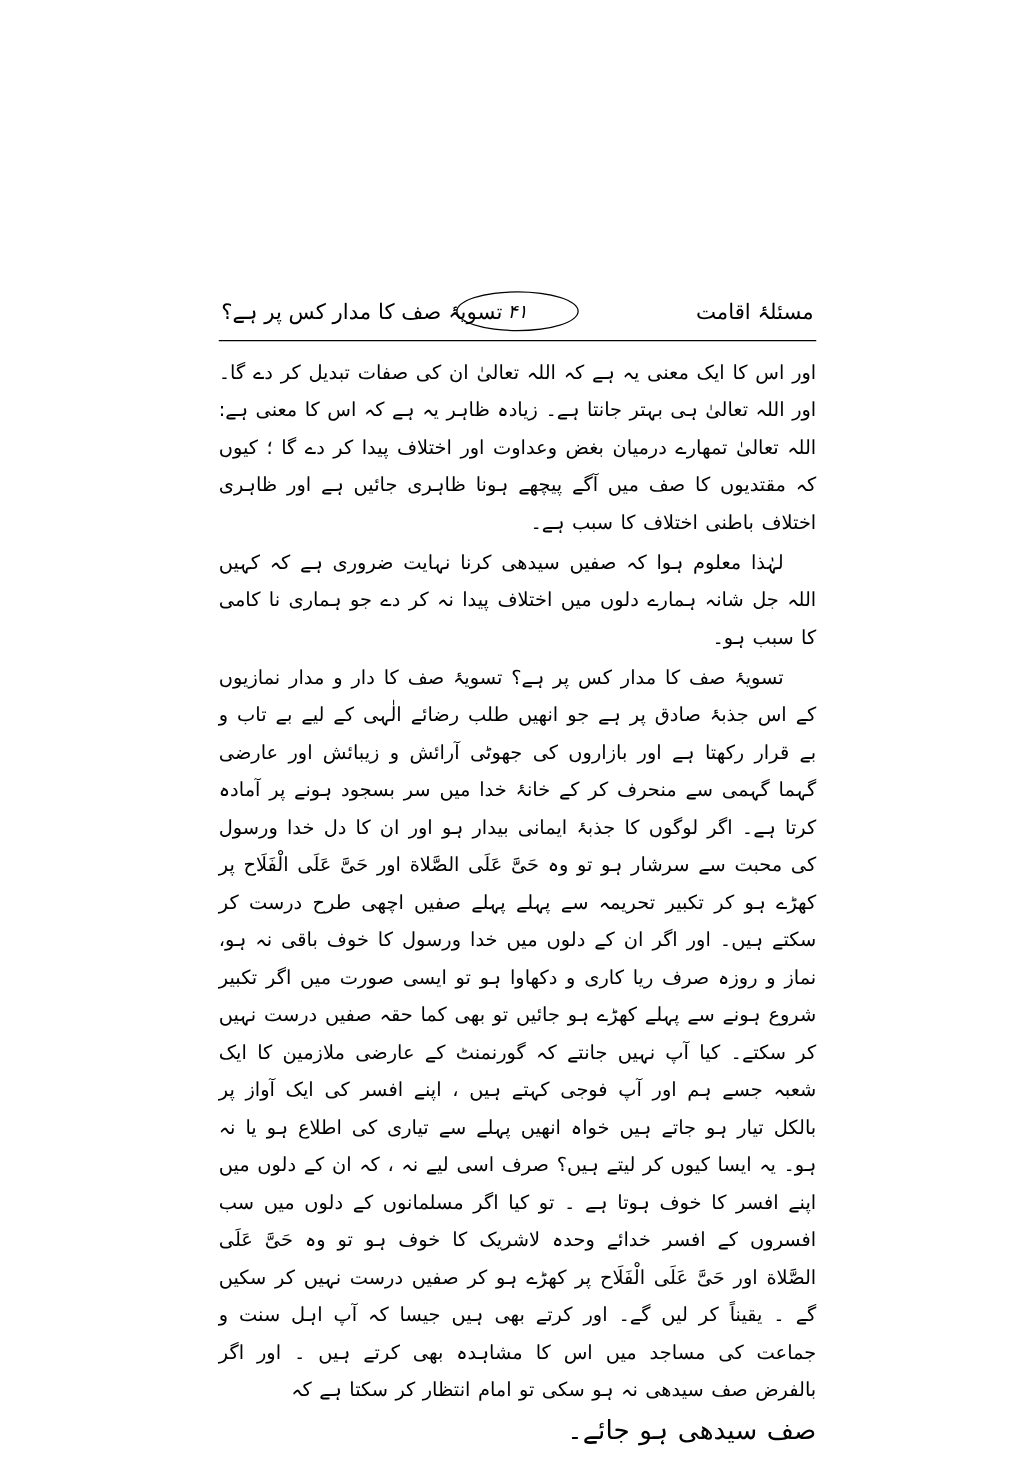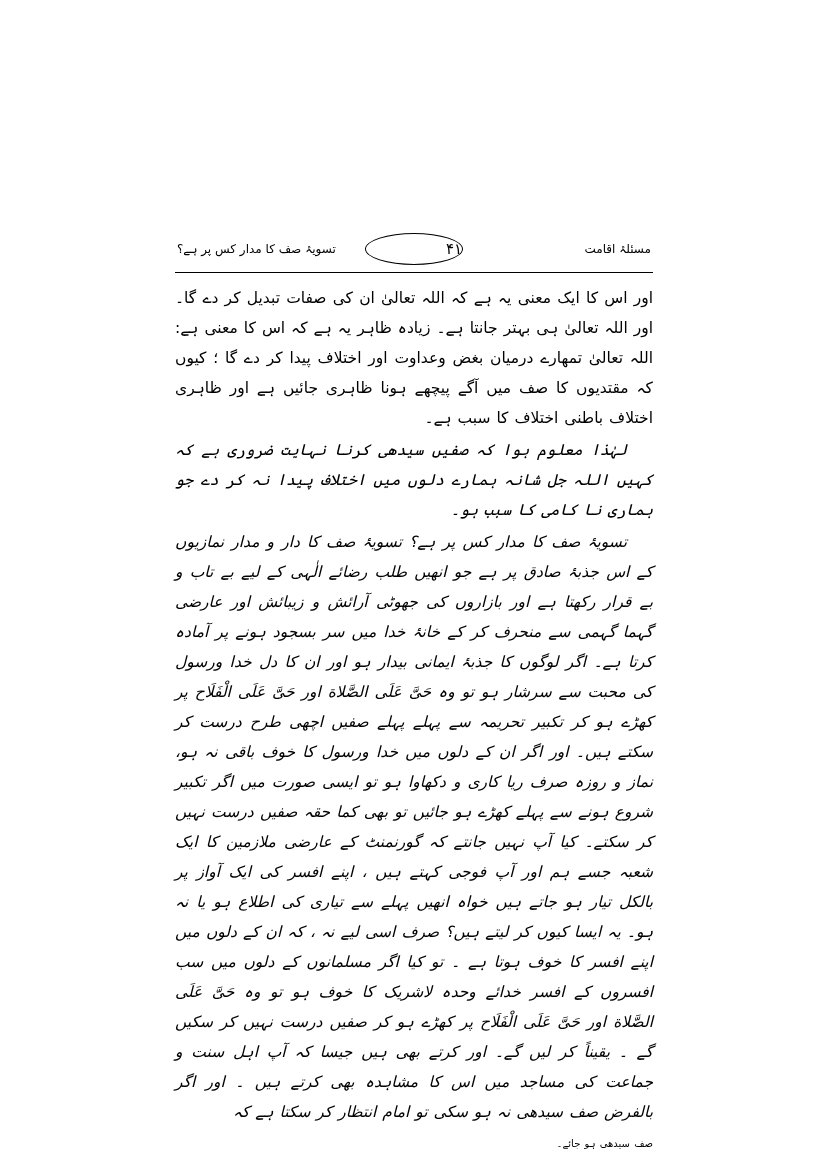--- a/index.html
+++ b/index.html
@@ -34,38 +34,40 @@
     display: flex;
     flex-direction: row;
     justify-content: space-between;
     align-items: center;
     direction: rtl;
     width: 100%;
     height: 34px;
     position: relative;
   }
   .header-right, .header-left {
-    font-size: 12px;
+    font-size: 17px;
     letter-spacing: 0.2px;
     white-space: nowrap;
     font-family: "DejaVu Sans", sans-serif;
   }
   .header-right { padding-right: 2px; margin-left: 24px; }
   .header-left  { padding-left: 2px; }
   .page-number-wrap {
     position: absolute;
     left: 50%;
     top: 50%;
     transform: translate(-50%, -50%);
     width: 96px;
     height: 30px;
     border: 1.3px solid #000;
     border-radius: 50%/50%;
     display: flex;
     align-items: center;
+    justify-content: center;
+    font-style: italic;
   }
   .page-number {
     font-size: 15px;
     line-height: 1;
   }
   .rule {
     width: 100%;
     height: 0;
     border-top: 1.4px solid #000;
     margin-top: 6px;
@@ -82,26 +84,25 @@
     word-spacing: 1px;
   }
   .para {
     margin: 0 0 2px 0;
     direction: rtl;
     text-align: justify;
     text-align-last: right;
   }
   .para.indent {
     text-indent: 26px;
-    font-style: italic;
   }
   .final-line {
     direction: rtl;
     text-align: left;
-    font-size: 10px;
+    font-size: 21px;
     line-height: 30px;
     margin-top: 0;
   }
 </style>
 </head>
 <body>
 
 <div class="page">
   <div class="content">
 

